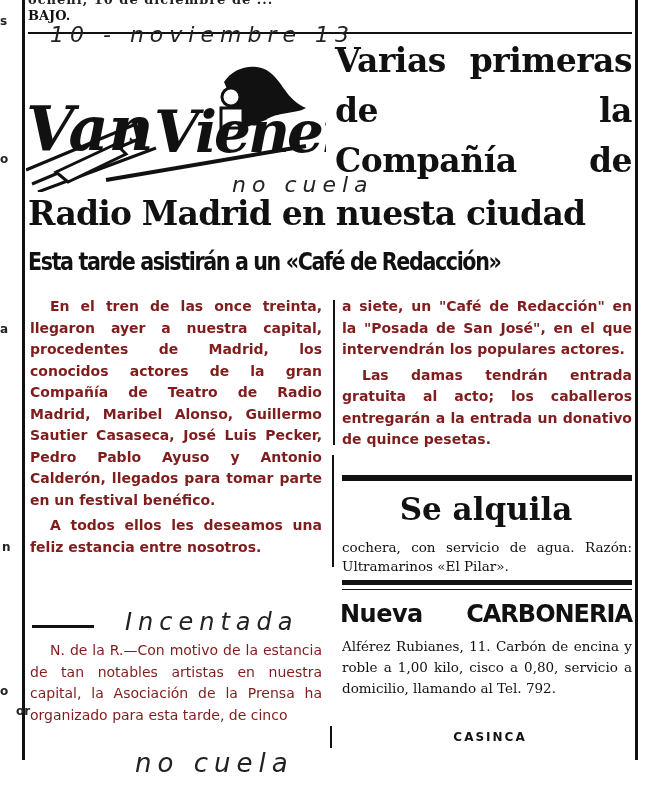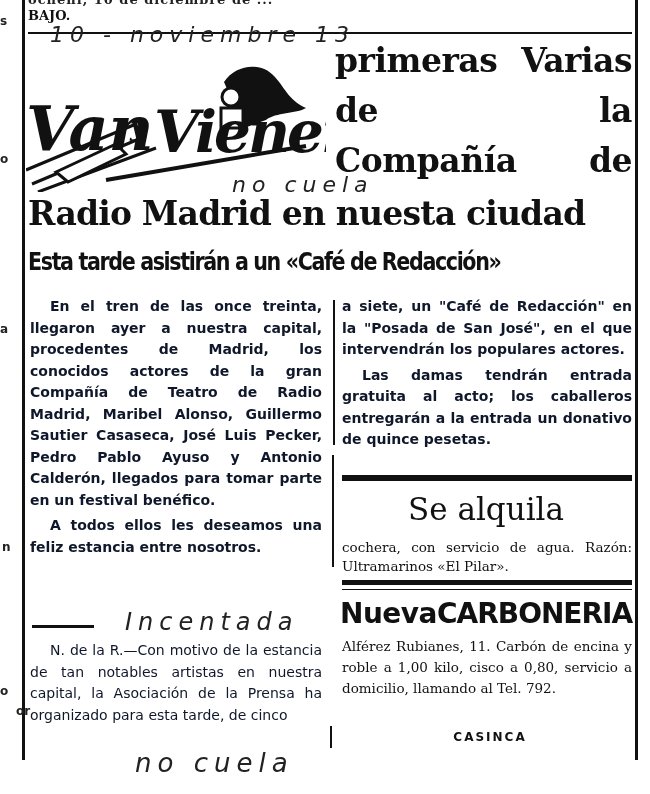--- a/index.html
+++ b/index.html
@@ -11,28 +11,28 @@
   .rule-h { position: absolute; background: #111; }
   .edge-text { position: absolute; font-family: "DejaVu Sans", sans-serif; font-weight: bold; font-size: 12px; color: #222; }
   .top-cut { position: absolute; left: 28px; top: -8px; font-family: "DejaVu Serif", serif; font-weight: bold; font-size: 13px; letter-spacing: 1px; color: #222; }
   .bajo { position: absolute; left: 28px; top: 8px; font-family: "DejaVu Serif", serif; font-weight: bold; font-size: 13px; }
   .logo { position: absolute; left: 26px; top: 42px; width: 300px; height: 150px; }
   .headline-block { position: absolute; left: 335px; top: 36px; width: 297px; }
   .hl { font-family: "DejaVu Serif", serif; font-weight: 900; font-size: 33px; line-height: 50px; display: flex; justify-content: space-between; letter-spacing: -0.5px; }
   .hl span { display: inline-block; }
   .hl-full { position: absolute; left: 28px; top: 192px; width: 604px; font-family: "DejaVu Serif", serif; font-weight: 900; font-size: 33px; line-height: 44px; letter-spacing: -0.8px; white-space: nowrap; }
   .subhead { position: absolute; left: 28px; top: 242px; width: 606px; font-family: "DejaVu Sans", sans-serif; font-weight: 900; font-size: 24px; line-height: 40px; letter-spacing: -1.6px; transform: scaleX(0.86); transform-origin: left; white-space: nowrap; }
-  .col { position: absolute; font-family: "DejaVu Sans", sans-serif; font-weight: bold; font-size: 14px; line-height: 21.5px; text-align: justify; color: #0f172a; }
+  .col { position: absolute; font-family: "DejaVu Sans", sans-serif; font-weight: bold; font-size: 14px; line-height: 21.5px; text-align: justify; color: #7f1d1d; }
   .col p { margin: 0; }
   .col .indent { text-indent: 20px; }
   .col .gap { margin-top: 4px; }
   .hand { position: absolute; font-family: "DejaVu Sans", sans-serif; font-weight: normal; color: #222; letter-spacing: 6px; font-style: italic; }
-  .ad-title { position: absolute; left: 345px; top: 488px; width: 282px; text-align: center; font-family: "DejaVu Serif", serif; font-weight: 400; font-size: 31px; line-height: 42px; }
+  .ad-title { position: absolute; left: 345px; top: 488px; width: 282px; text-align: center; font-family: "DejaVu Serif", serif; font-weight: 700; font-size: 31px; line-height: 42px; }
   .ad-text { position: absolute; left: 342px; width: 290px; font-family: "DejaVu Serif", serif; font-weight: normal; font-size: 13.5px; line-height: 19px; text-align: justify; }
-  .ad2-title { position: absolute; left: 340px; top: 596px; width: 292px; font-family: "DejaVu Sans", sans-serif; font-weight: 900; font-size: 28px; line-height: 36px; display: flex; justify-content: space-between; letter-spacing: -0.5px; }
+  .ad2-title { position: absolute; left: 340px; top: 596px; width: 292px; font-family: "DejaVu Sans", sans-serif; font-weight: 900; font-size: 24px; line-height: 36px; display: flex; justify-content: space-between; letter-spacing: -0.5px; }
   .signature { position: absolute; left: 420px; top: 730px; width: 140px; text-align: center; font-family: "DejaVu Sans", sans-serif; font-weight: 900; font-size: 12px; letter-spacing: 2px; }
   .dash { position: absolute; height: 3px; background: #111; }
 </style>
 </head>
 <body>
 
 <div class="rule-v" style="left:22px; top:0; width:3px; height:760px;"></div>
 <div class="rule-v" style="left:635px; top:0; width:3px; height:760px;"></div>
 <div class="rule-v" style="left:333px; top:300px; width:2px; height:145px;"></div>
 <div class="rule-v" style="left:332px; top:455px; width:2px; height:112px;"></div>
@@ -67,22 +67,22 @@
   </svg>
 </div>
 
 <div class="hand" style="left:50px; top:22px; font-size:22px;text-align:right;">10 - noviembre 13</div>
 <div class="hand" style="left:232px; top:172px; font-size:22px;">no cuela</div>
 <div class="hand" style="left:125px; top:608px; font-size:24px;">Incentada</div>
 <div class="hand" style="left:135px; top:748px; font-size:26px;">no cuela</div>
 
 <div class="headline-block">
   <div class="hl">
+    <span>Varias</span>
     <span>primeras</span>
-    <span>Varias</span>
   </div>
   <div class="hl">
     <span>de</span>
     <span>la</span>
   </div>
   <div class="hl">
     <span>Compañía</span>
     <span>de</span>
   </div>
 </div>

